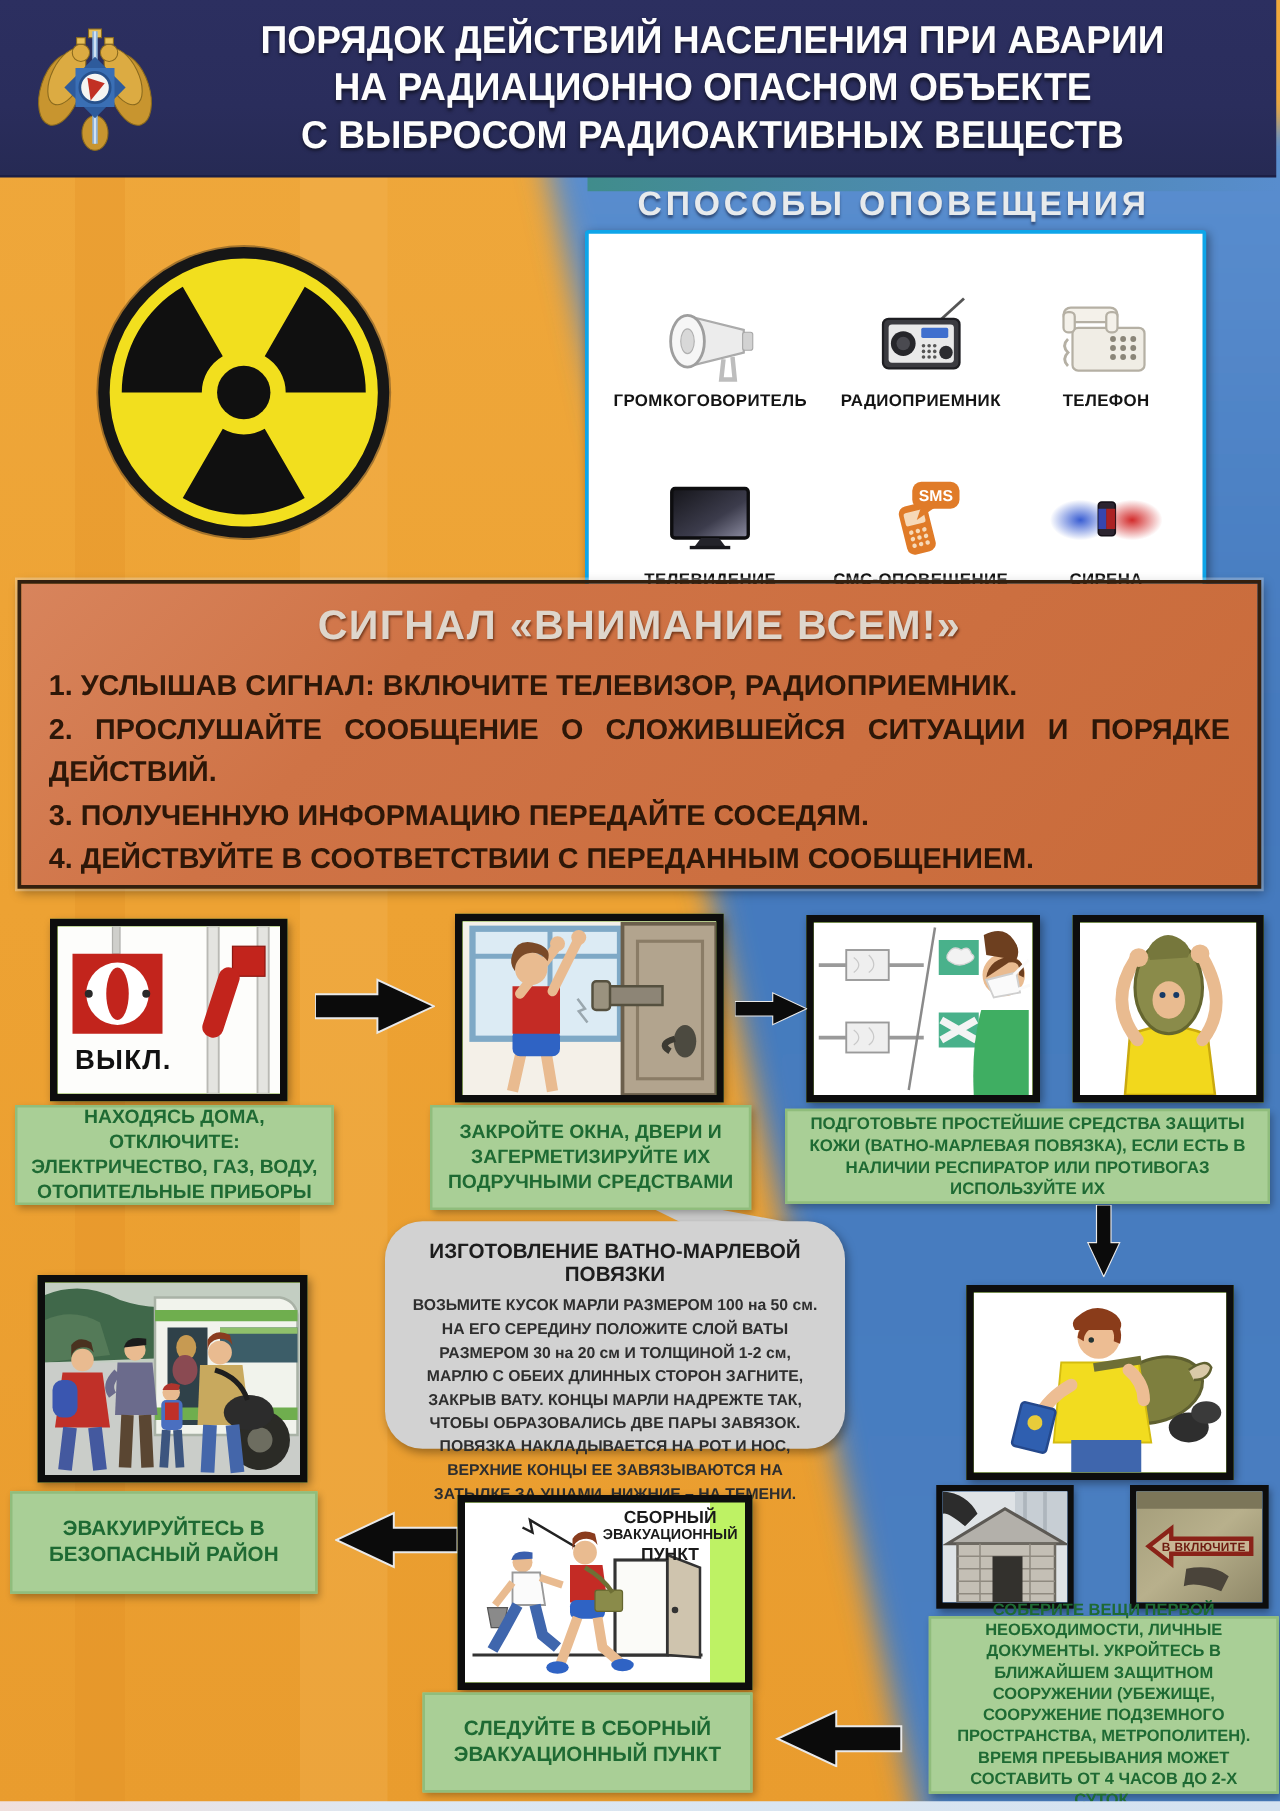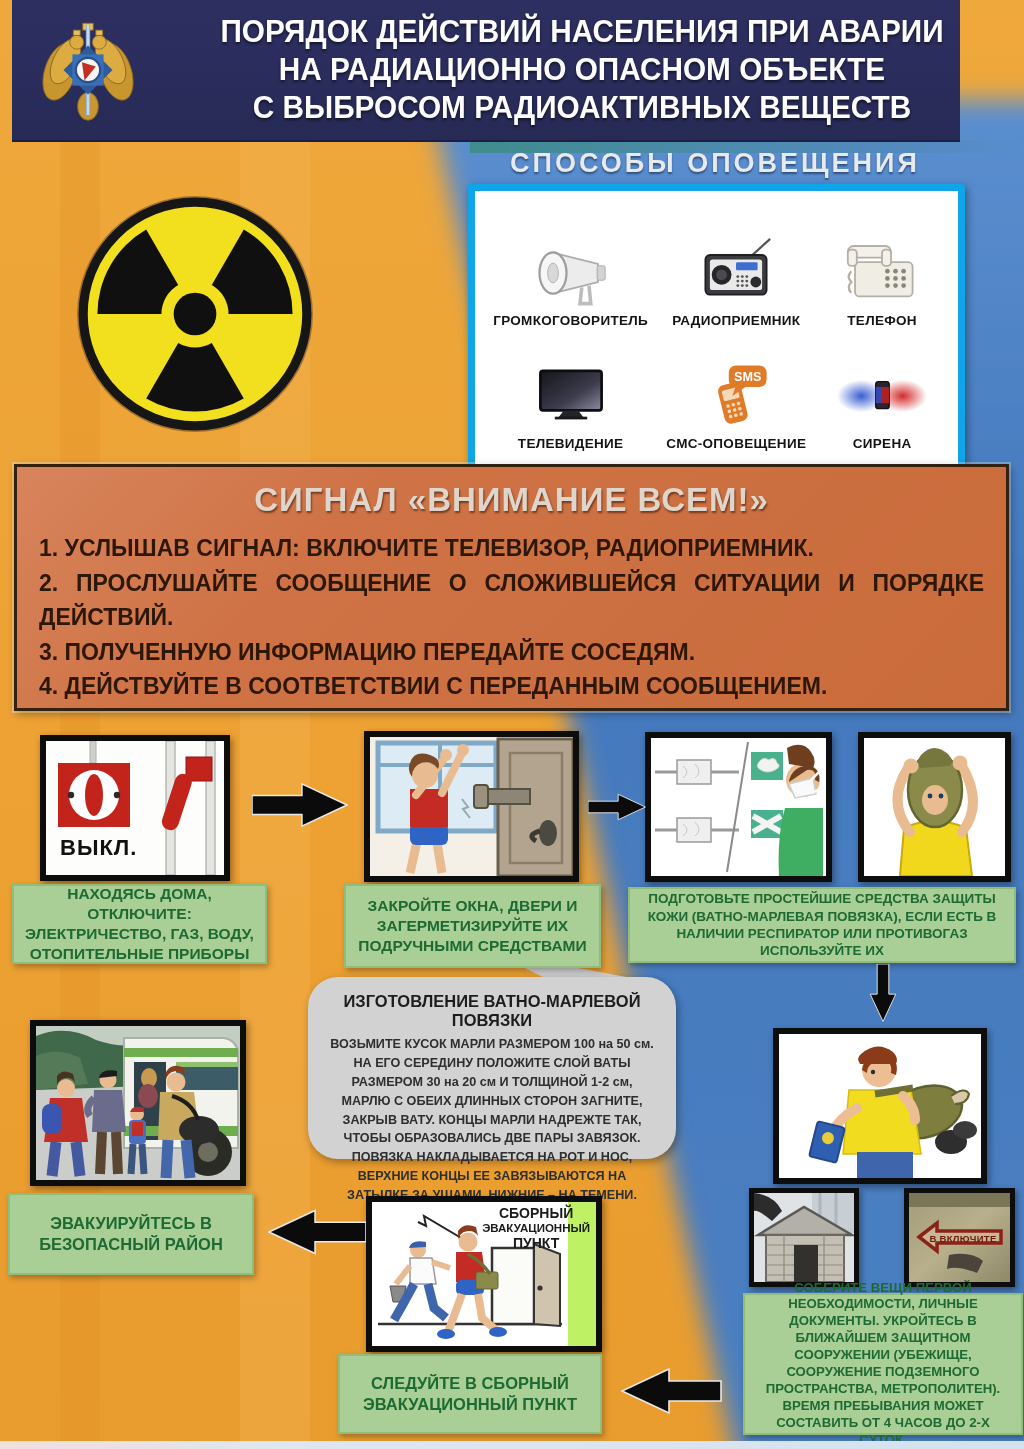--- a/index.html
+++ b/index.html
@@ -5,43 +5,43 @@
   html,body{margin:0;padding:0;background:#555;}
   .poster{
     position:relative;width:1024px;height:1449px;overflow:hidden;
     font-family:"Liberation Sans","DejaVu Sans",sans-serif;
     -webkit-font-smoothing:antialiased;
   }
   .abs{position:absolute;}
   svg{display:block;}
 
   
-  .header{left:12px;top:0;width:948px;height:140px;
+  .header{left:0;top:0;width:1021px;height:140px;
     background:linear-gradient(180deg,#2c2f60 0%,#2a2d5c 60%,#262a54 100%);
     border-bottom:2px solid #1c1f45;z-index:5;}
   .header-title{left:130px;top:13px;width:880px;text-align:center;color:#fdfdfd;
     font-weight:bold;font-size:31px;line-height:38px;letter-spacing:0px;
     transform:scaleX(.96);transform-origin:center;
     text-shadow:0 2px 3px rgba(0,0,0,.55);}
   .emblem{left:24px;top:5px;}
 
   
   .bg{left:0;top:0;z-index:0;}
   .bottom-strip{left:0;top:1441px;width:1024px;height:8px;z-index:6;
     background:linear-gradient(90deg,#f0dfdd 0%,#dde7f2 30%,#d4e2f0 100%);}
 
   
   .ways-heading{left:450px;top:148px;width:530px;text-align:center;z-index:2;
     color:#e7eaec;font-weight:bold;font-size:27px;letter-spacing:3px;
     text-shadow:0 2px 2px rgba(20,30,60,.55);}
   .panel{left:468px;top:184px;width:497px;height:300px;background:#fff;
-    border:7px solid #0ea5e9;border-radius:3px;z-index:2;
+    border:3px solid #0ea5e9;border-radius:3px;z-index:2;
     box-shadow:2px 3px 8px rgba(0,0,0,.4);
     display:grid;grid-template-columns:1.18fr 1fr .92fr;grid-template-rows:1fr 1fr;
-    padding:20px 6px;box-sizing:border-box;}
+    padding:4px 6px;box-sizing:border-box;}
   .panel-item{display:flex;flex-direction:column;align-items:center;justify-content:flex-end;padding:2px 0 6px;}
   .panel-item .ic{height:74px;display:flex;align-items:center;justify-content:center;}
   .panel-item .lbl{font-size:13.5px;font-weight:bold;color:#141414;letter-spacing:.3px;margin-top:3px;white-space:nowrap;}
 
   
   .rad{left:73px;top:192px;z-index:2;}
 
   
   .signal{left:14px;top:464px;width:995px;height:247px;z-index:2;
     background:linear-gradient(135deg,#d8845c 0%,#cf7346 30%,#c96b3a 100%);

